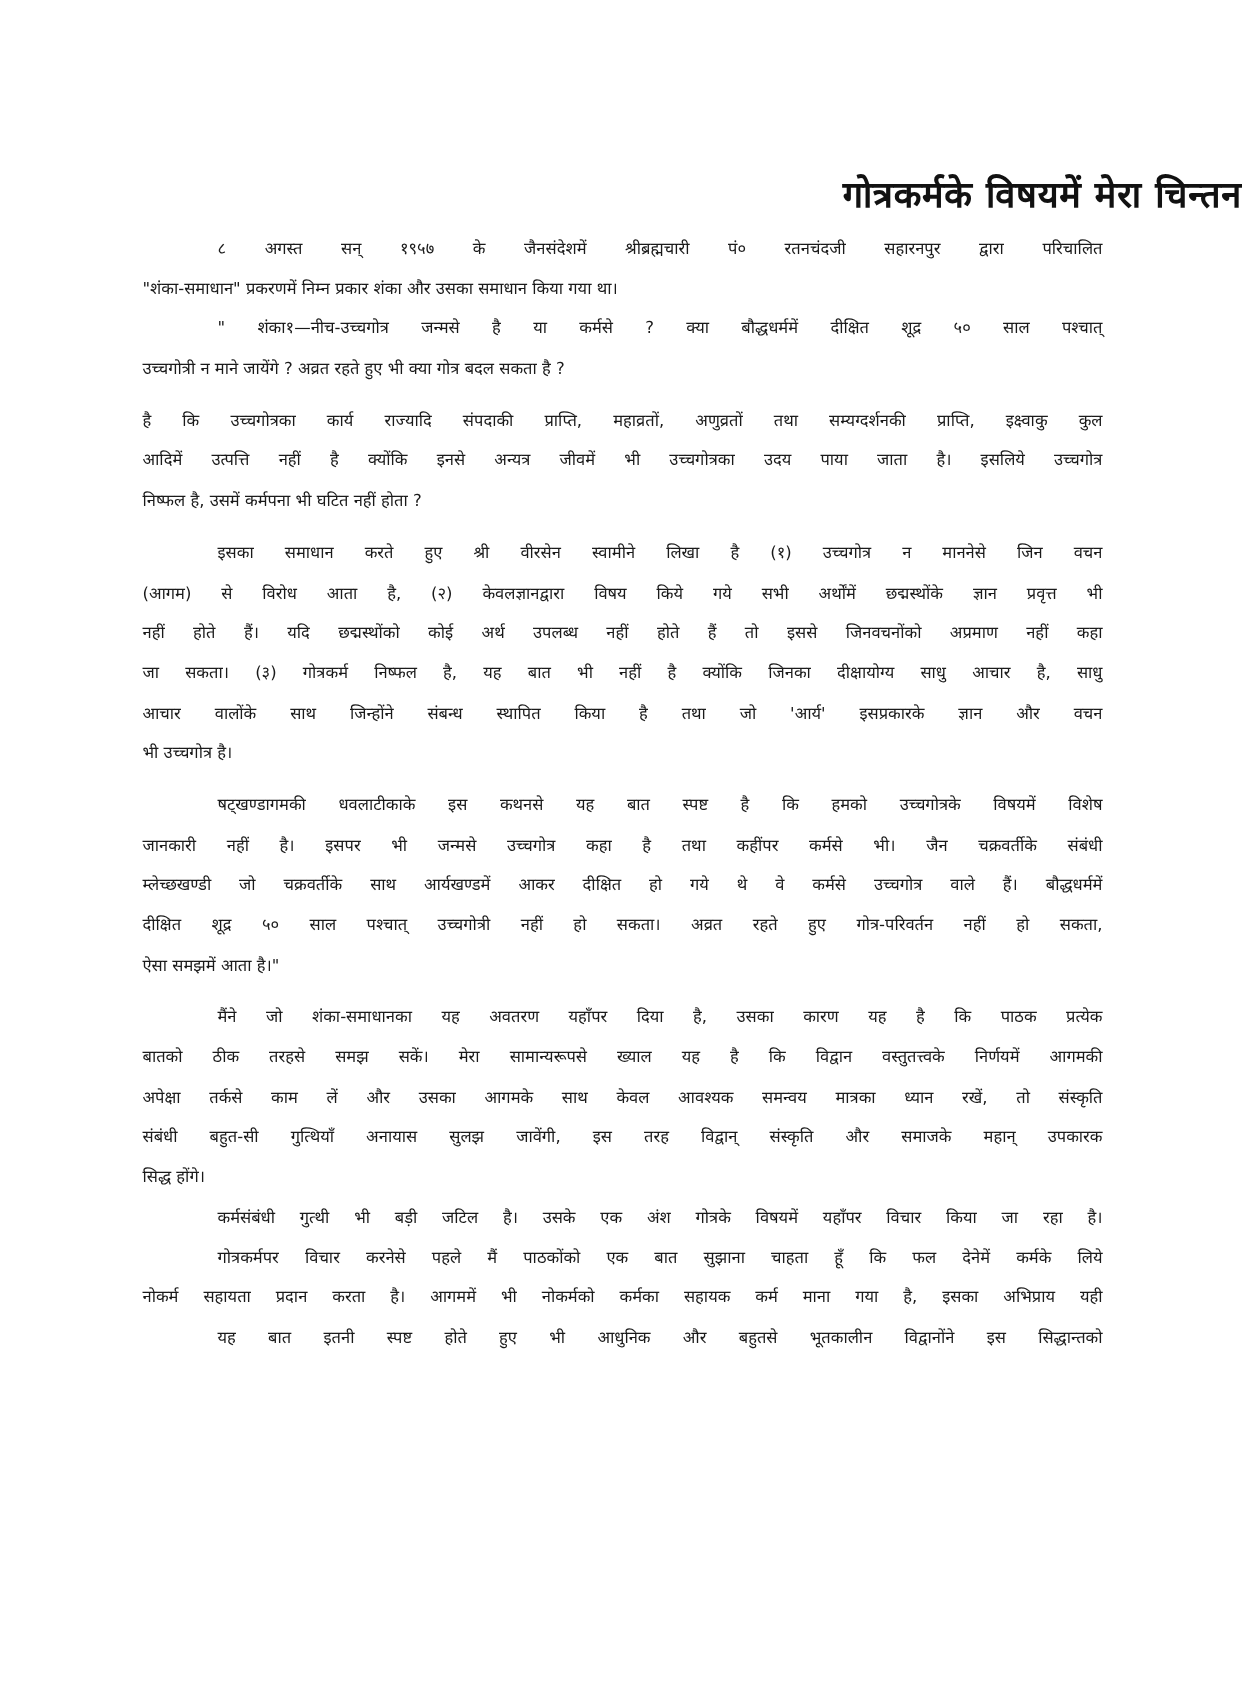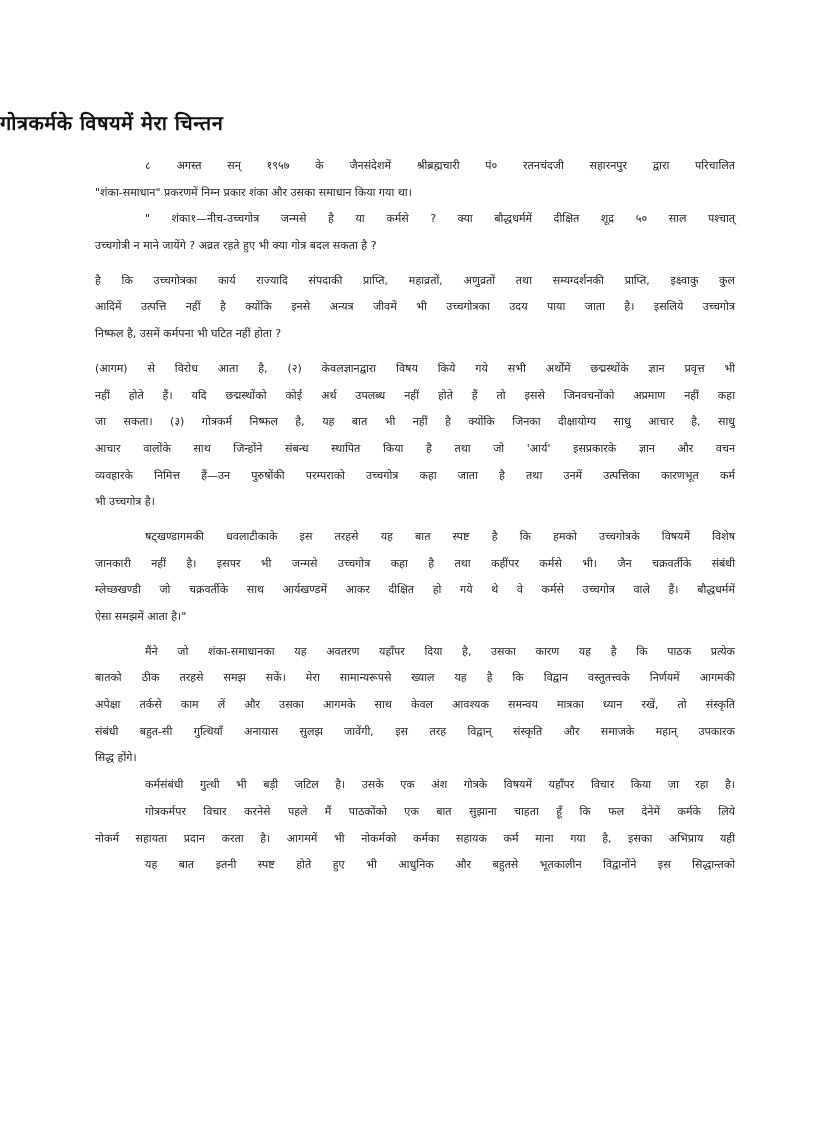--- a/index.html
+++ b/index.html
@@ -1,19 +1,19 @@
 <!DOCTYPE html>
 <html><head>
   <meta charset="utf-8">
   <style>
     html, body { margin: 0; padding: 0; background: #ffffff; }
     body { width: 828px; height: 1122px; position: relative; overflow: hidden;
            font-family: "DejaVu Sans", sans-serif; color: #1a1a1a; }
-    .page-title { position: absolute; top: 96px; left: 0; width: 828px; text-align: left;
-                  font-size: 20px; font-weight: bold; letter-spacing: 0.5px; color: #111; }
+    .page-title { position: absolute; top: 96px; left: 0; width: 828px; text-align: right;
+                  font-size: 24px; font-weight: bold; letter-spacing: 0.5px; color: #111; }
     .body-text { position: absolute; top: 153px; left: 95px; width: 640px; }
     .line { font-size: 11px; line-height: 26.7px; height: 26.7px; white-space: nowrap;
             text-align: justify; text-align-last: justify; }
     .line.last { text-align-last: left; }
     .line.indent { padding-left: 50px; }
     .gap { height: 8px; }
     .footer { position: absolute; top: 1093px; left: 0; width: 828px; height: 16px;
               font-family: "Liberation Sans", sans-serif; font-size: 12px; color: #9a9a9a; margin-top: 39px; }
     .footer span { position: absolute; top: 0; }
     .f-left { left: 8px; }
@@ -32,31 +32,32 @@
 
   <div class="line indent">" शंका१—नीच-उच्चगोत्र जन्मसे है या कर्मसे ? क्या बौद्धधर्ममें दीक्षित शूद्र ५० साल पश्चात्</div>
   <div class="line last">उच्चगोत्री न माने जायेंगे ? अव्रत रहते हुए भी क्या गोत्र बदल सकता है ?</div>
   <div class="gap"></div>
 
   <div class="line">है कि उच्चगोत्रका कार्य राज्यादि संपदाकी प्राप्ति, महाव्रतों, अणुव्रतों तथा सम्यग्दर्शनकी प्राप्ति, इक्ष्वाकु कुल</div>
   <div class="line">आदिमें उत्पत्ति नहीं है क्योंकि इनसे अन्यत्र जीवमें भी उच्चगोत्रका उदय पाया जाता है। इसलिये उच्चगोत्र</div>
   <div class="line last">निष्फल है, उसमें कर्मपना भी घटित नहीं होता ?</div>
   <div class="gap"></div>
 
+  <div class="line indent">इसका समाधान करते हुए श्री वीरसेन स्वामीने लिखा है (१) उच्चगोत्र न माननेसे जिन वचन</div>
   <div class="line">(आगम) से विरोध आता है, (२) केवलज्ञानद्वारा विषय किये गये सभी अर्थोंमें छद्मस्थोंके ज्ञान प्रवृत्त भी</div>
   <div class="line">नहीं होते हैं। यदि छद्मस्थोंको कोई अर्थ उपलब्ध नहीं होते हैं तो इससे जिनवचनोंको अप्रमाण नहीं कहा</div>
   <div class="line">जा सकता। (३) गोत्रकर्म निष्फल है, यह बात भी नहीं है क्योंकि जिनका दीक्षायोग्य साधु आचार है, साधु</div>
   <div class="line">आचार वालोंके साथ जिन्होंने संबन्ध स्थापित किया है तथा जो 'आर्य' इसप्रकारके ज्ञान और वचन</div>
-  <div class="line">व्यवहारके निमित्त हैं—उन पुरुषोंकी परम्पराको उच्चगोत्र कहा जाता है तथा उनमें उत्पत्तिका कारणभूत कर्म</div>
   <div class="line last">भी उच्चगोत्र है।</div>
   <div class="gap"></div>
 
-  <div class="line indent">षट्खण्डागमकी धवलाटीकाके इस तरहसे यह बात स्पष्ट है कि हमको उच्चगोत्रके विषयमें विशेष</div>
+  <div class="line indent">षट्खण्डागमकी धवलाटीकाके इस कथनसे यह बात स्पष्ट है कि हमको उच्चगोत्रके विषयमें विशेष</div>
   <div class="line">जानकारी नहीं है। इसपर भी जन्मसे उच्चगोत्र कहा है तथा कहींपर कर्मसे भी। जैन चक्रवर्तीके संबंधी</div>
   <div class="line">म्लेच्छखण्डी जो चक्रवर्तीके साथ आर्यखण्डमें आकर दीक्षित हो गये थे वे कर्मसे उच्चगोत्र वाले हैं। बौद्धधर्ममें</div>
+  <div class="line">दीक्षित शूद्र ५० साल पश्चात् उच्चगोत्री नहीं हो सकता। अव्रत रहते हुए गोत्र-परिवर्तन नहीं हो सकता,</div>
   <div class="line last">ऐसा समझमें आता है।"</div>
   <div class="gap"></div>
 
   <div class="line indent">मैंने जो शंका-समाधानका यह अवतरण यहाँपर दिया है, उसका कारण यह है कि पाठक प्रत्येक</div>
   <div class="line">बातको ठीक तरहसे समझ सकें। मेरा सामान्यरूपसे ख्याल यह है कि विद्वान वस्तुतत्त्वके निर्णयमें आगमकी</div>
   <div class="line">अपेक्षा तर्कसे काम लें और उसका आगमके साथ केवल आवश्यक समन्वय मात्रका ध्यान रखें, तो संस्कृति</div>
   <div class="line">संबंधी बहुत-सी गुत्थियाँ अनायास सुलझ जावेंगी, इस तरह विद्वान् संस्कृति और समाजके महान् उपकारक</div>
   <div class="line last">सिद्ध होंगे।</div>
 
   <div class="line indent">कर्मसंबंधी गुत्थी भी बड़ी जटिल है। उसके एक अंश गोत्रके विषयमें यहाँपर विचार किया जा रहा है।</div>

